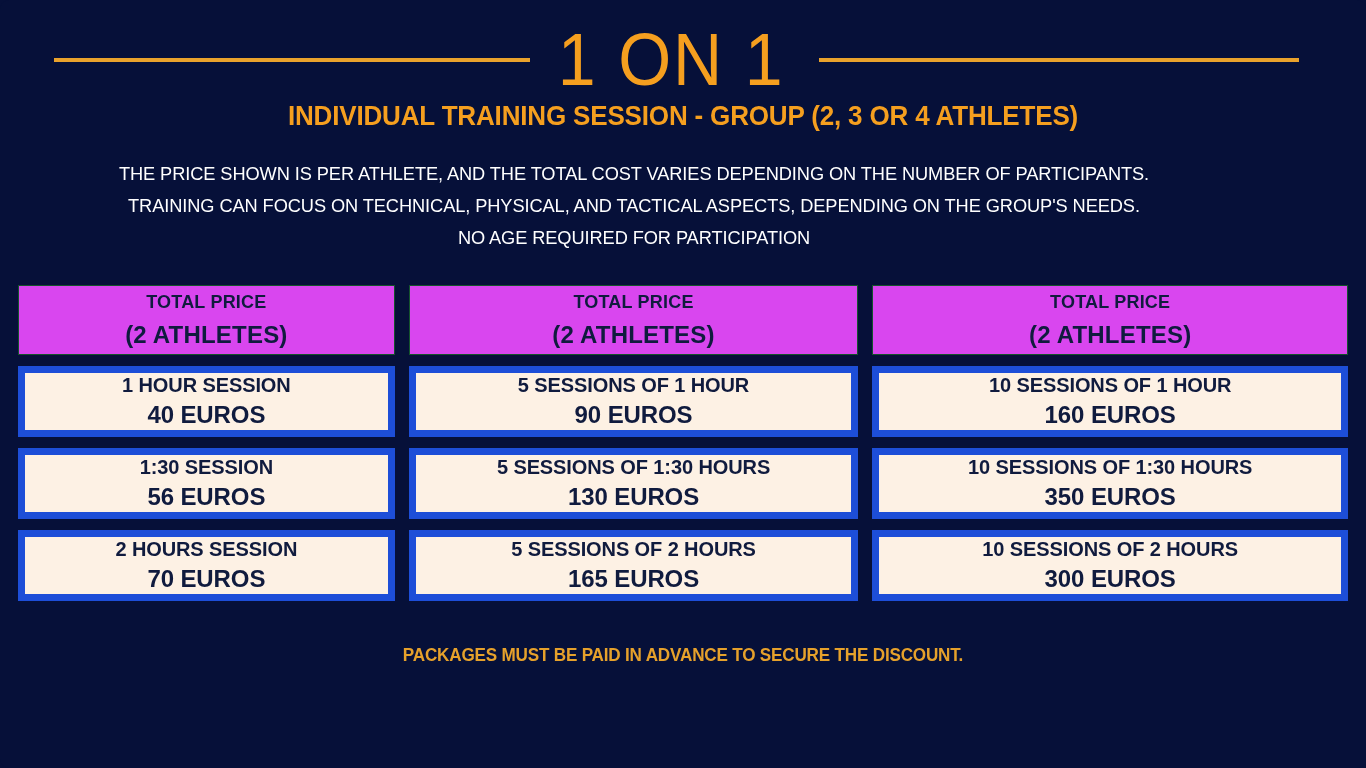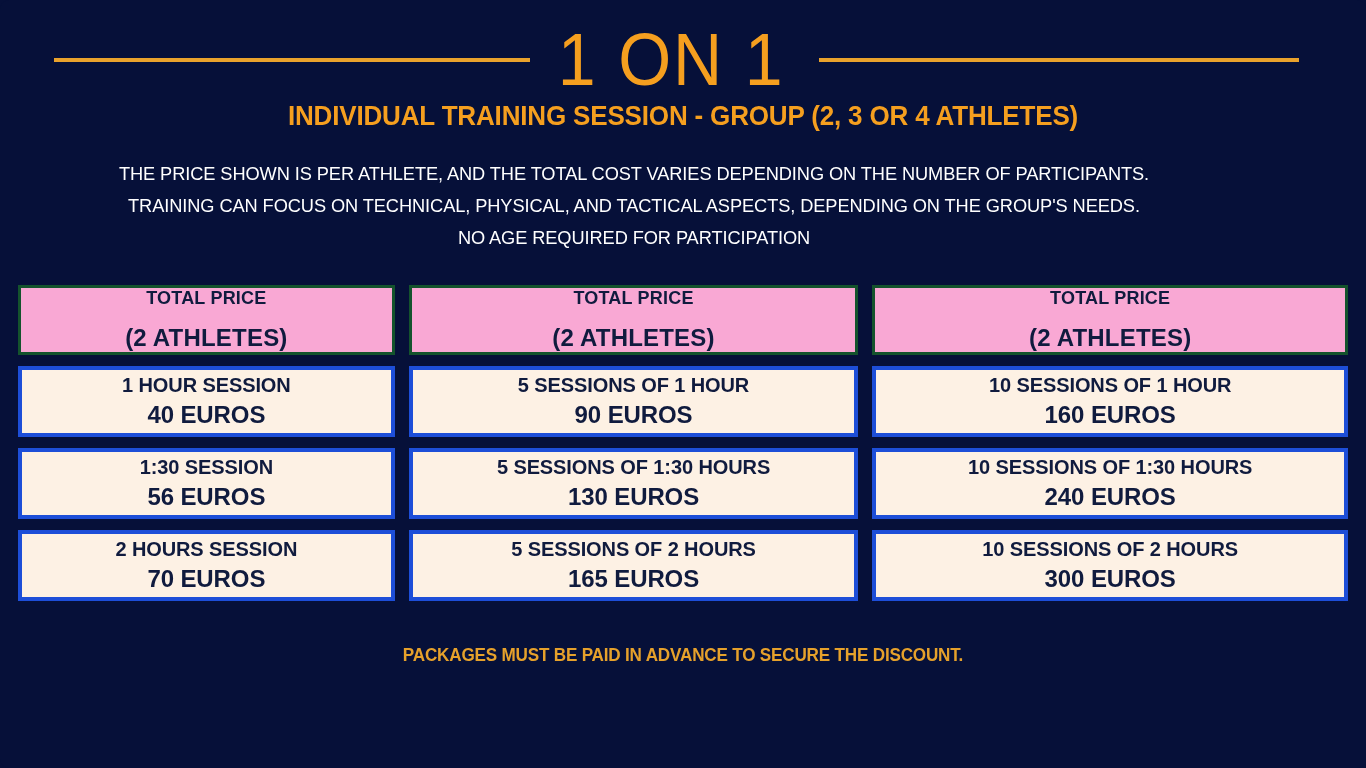--- a/index.html
+++ b/index.html
@@ -92,45 +92,45 @@
     display: flex;
     gap: 14px;
   }
   .column { display: flex; flex-direction: column; gap: 11px; }
   .col-1 { width: 377px; }
   .col-2 { width: 450px; }
   .col-3 { width: 476px; }
 
   .card-head {
     height: 70px;
-    background: #f9a8d4;
-    border: 3px solid #14532d;
+    background: #d946ef;
+    border: 1px solid #14532d;
     box-sizing: border-box;
     display: flex;
     flex-direction: column;
     align-items: center;
-    justify-content: space-between;
+    justify-content: center;
     color: #101b3e;
   }
   .card-head .line1 {
     font-size: 18px;
     font-weight: 700;
     letter-spacing: 0.2px;
     margin-bottom: 8px;
   }
   .card-head .line2 {
     font-size: 24px;
     font-weight: 700;
     letter-spacing: 0.2px;
   }
 
   .card-row {
     height: 71px;
     background: #fdf1e4;
-    border: 4px solid #1d4ed8;
+    border: 7px solid #1d4ed8;
     box-sizing: border-box;
     display: flex;
     flex-direction: column;
     align-items: center;
     justify-content: center;
     color: #101b3e;
   }
   .card-row .desc {
     font-size: 20px;
     font-weight: 700;
@@ -224,21 +224,21 @@
       <div class="card-head">
         <div class="line1">TOTAL PRICE</div>
         <div class="line2">(2 ATHLETES)</div>
       </div>
       <div class="card-row">
         <div class="desc">10 SESSIONS OF 1 HOUR</div>
         <div class="price">160 EUROS</div>
       </div>
       <div class="card-row">
         <div class="desc">10 SESSIONS OF 1:30 HOURS</div>
-        <div class="price">240 EUROS</div>
+        <div class="price">350 EUROS</div>
       </div>
       <div class="card-row">
         <div class="desc">10 SESSIONS OF 2 HOURS</div>
         <div class="price">300 EUROS</div>
       </div>
     </div>
 
   </div>
 
   <div class="footer-note">PACKAGES MUST BE PAID IN ADVANCE TO SECURE THE DISCOUNT.</div>

